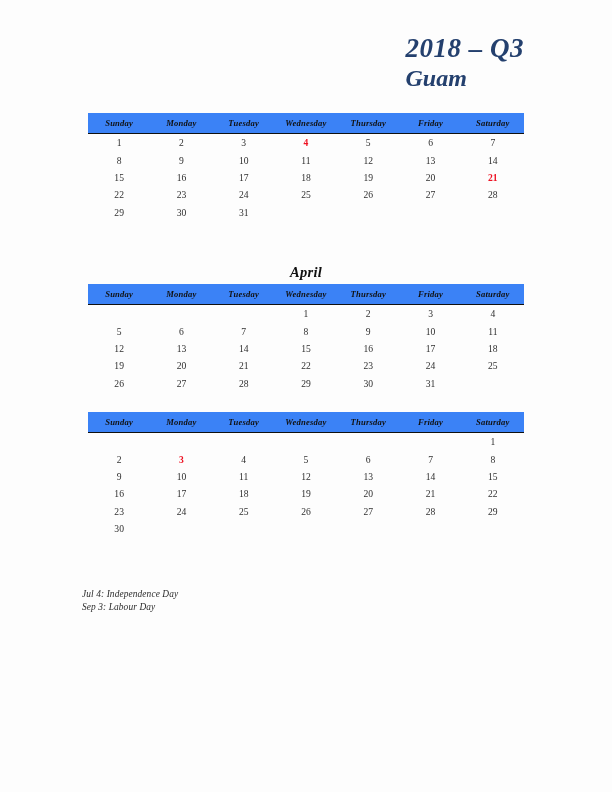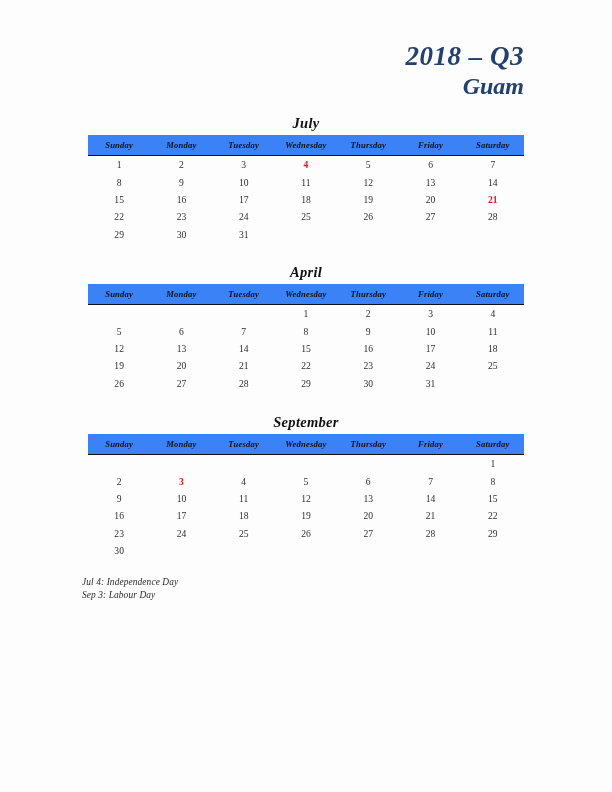--- a/index.html
+++ b/index.html
@@ -57,22 +57,21 @@
     letter-spacing: -0.2px;
     line-height: 22px;
     position: absolute;
     left: 45px;
     top: 20px;
   }
 
   .title-block {
     position: absolute;
     right: 88px;
-    top: 8px;
-    text-align: right;
+    top: 0;
   }
   .title-main {
     font-family: "Liberation Serif", "DejaVu Serif", serif;
     font-style: italic;
     font-weight: bold;
     font-size: 27px;
     color: #24406e;
     line-height: 32px;
     letter-spacing: 0.5px;
   }
@@ -144,21 +143,21 @@
     font-weight: bold;
   }
   table.cal td.empty {
     color: transparent;
   }
 
   
   .legend {
     position: absolute;
     left: 82px;
-    top: 576px;
+    top: 588px;
     width: 400px;
   }
   .legend-item {
     font-family: "Liberation Serif", "DejaVu Serif", serif;
     font-style: italic;
     font-size: 9.4px;
     color: #2b2b2b;
     line-height: 13px;
     letter-spacing: 0.1px;
   }
@@ -170,21 +169,20 @@
 
 
   <div class="title-block">
     <div class="title-main">2018 – Q3</div>
     <div class="title-sub">Guam</div>
   </div>
 
 </div>
 
 <div class="month-block" id="month-0">
-  <div class="month-name">July</div>
   <table class="cal">
     <thead>
       <tr>
         <th>Sunday</th>
         <th>Monday</th>
         <th>Tuesday</th>
         <th>Wednesday</th>
         <th>Thursday</th>
         <th>Friday</th>
         <th>Saturday</th>
@@ -298,21 +296,20 @@
           <td>29</td>
           <td>30</td>
           <td>31</td>
           <td class="empty">&nbsp;</td>
         </tr>
       </tbody>
   </table>
 </div>
 
 <div class="month-block" id="month-2">
-  <div class="month-name">September</div>
   <table class="cal">
     <thead>
       <tr>
         <th>Sunday</th>
         <th>Monday</th>
         <th>Tuesday</th>
         <th>Wednesday</th>
         <th>Thursday</th>
         <th>Friday</th>
         <th>Saturday</th>

